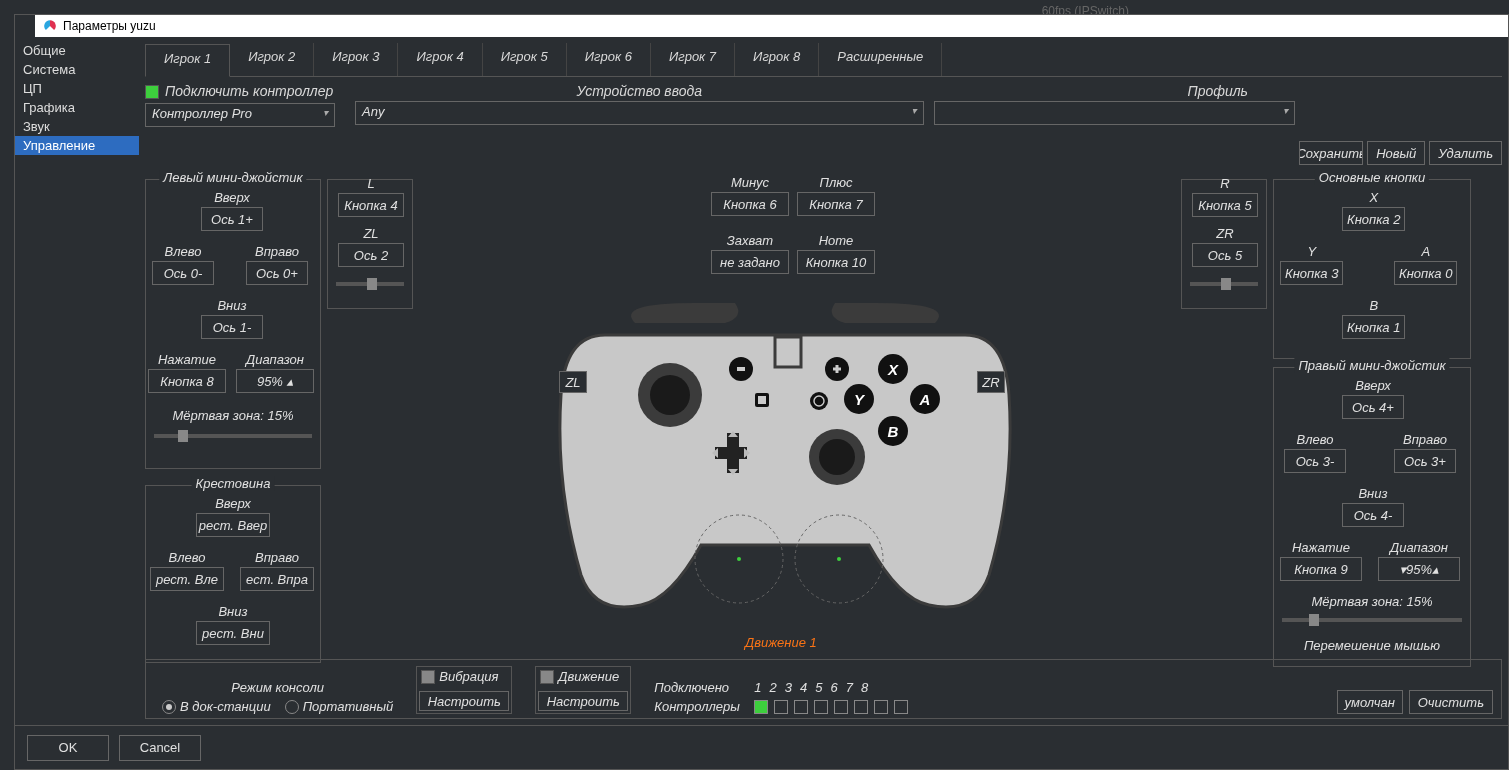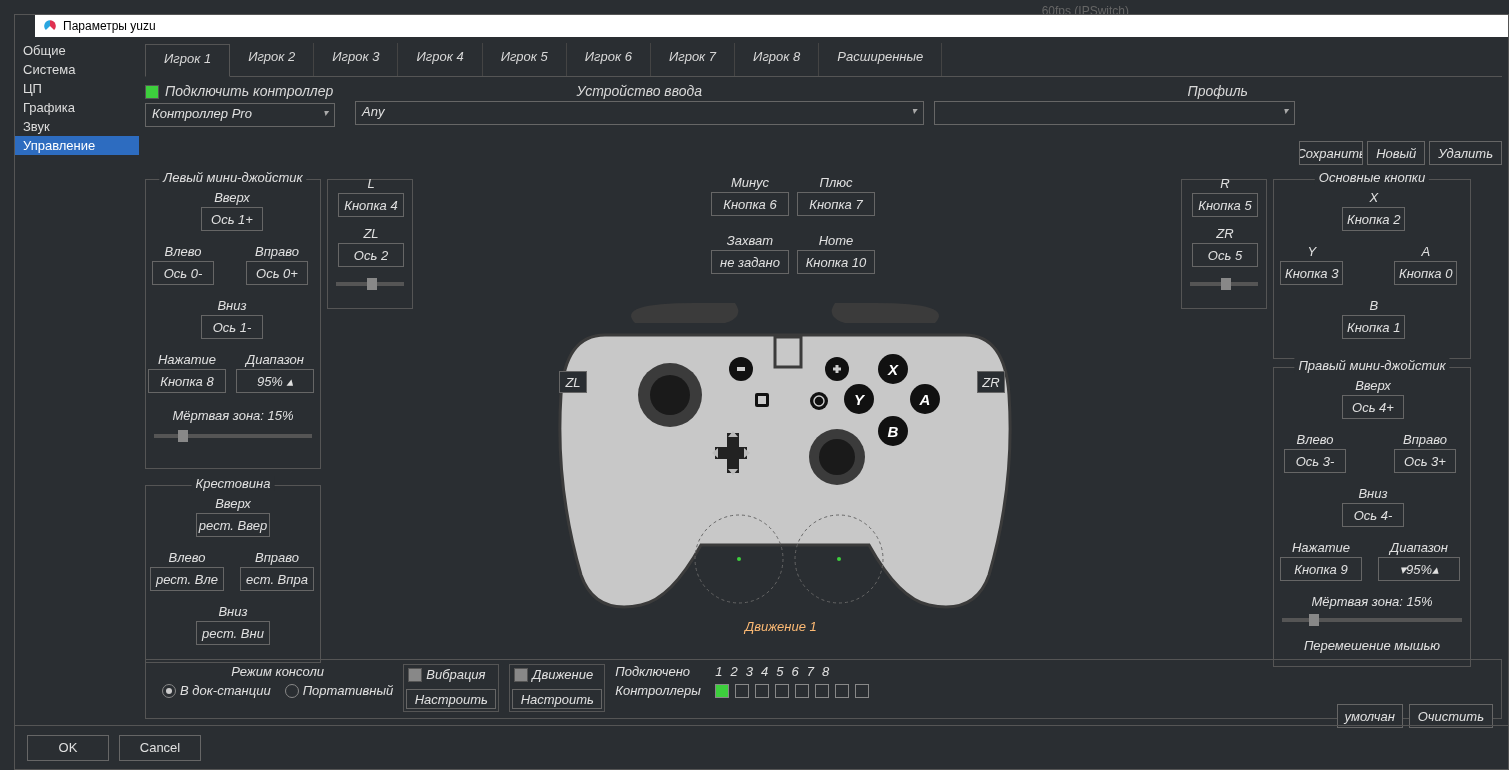--- a/index.html
+++ b/index.html
@@ -29,21 +29,21 @@
   .btn{height:24px;background:#2a2e32;border:1px solid #666;color:#e0e0e0;padding:2px 8px;cursor:default;white-space:nowrap;overflow:hidden;display:inline-flex;align-items:center;justify-content:center;margin-top:40px;}
   .grid-area{flex:1;position:relative;display:flex;min-height:0;}
   .group{border:1px solid #555;position:absolute;}
   .group-title{position:absolute;top:-10px;left:50%;transform:translateX(-50%);background:#2a2e32;padding:0 4px;color:#e0e0e0;white-space:nowrap;}
   .bind-col{position:absolute;text-align:center;}
   .bind-label{color:#e0e0e0;margin-bottom:2px;white-space:nowrap;}
   .bind-btn{height:24px;min-width:62px;background:#2a2e32;border:1px solid #666;color:#e0e0e0;display:flex;align-items:center;justify-content:center;padding:0 4px;white-space:nowrap;overflow:hidden;}
   .slider-track{height:4px;background:#555;position:relative;margin-top:4px;}
   .slider-thumb{position:absolute;top:-4px;width:10px;height:12px;background:#888;}
   .controller-area{position:absolute;left:370px;top:120px;}
-  .footer1{border:1px solid #555;display:flex;align-items:flex-start;gap:10px;padding:4px 8px;margin-top:auto;height:60px;}
+  .footer1{border:1px solid #555;display:flex;align-items:flex-end;gap:23px;padding:4px 8px;margin-top:auto;height:60px;}
   .radio{width:14px;height:14px;border:1px solid #888;border-radius:50%;display:inline-flex;align-items:center;justify-content:center;}
   .radio.sel::after{content:"";width:6px;height:6px;background:#ccc;border-radius:50%;}
   .status-row{display:flex;align-items:center;gap:8px;}
   .sq{width:14px;height:14px;border:1px solid #888;background:#2a2e32;}
   .sq.on{background:#3dcf3d;}
   .bottom-bar{height:44px;display:flex;align-items:center;justify-content:space-between;padding:0 12px;border-top:1px solid #555;}
   .dlg-btn{height:26px;min-width:82px;background:#2a2e32;border:1px solid #666;color:#e0e0e0;display:flex;align-items:center;justify-content:center;}
 </style>
 </head>
 <body>
@@ -302,21 +302,21 @@
               <polygon points="203,161 197,166 203,171" fill="#bbb"></polygon>
               <polygon points="229,161 235,166 229,171" fill="#bbb"></polygon>
             </g>
             <circle cx="322" cy="170" r="28" fill="#3b3b3b"></circle>
               <circle cx="322" cy="170" r="18" fill="#1a1a1a"></circle>
             <circle cx="224" cy="272" r="44" fill="none" stroke="#666" stroke-dasharray="3 3"></circle>
               <circle cx="224" cy="272" r="2" fill="#3dcf3d"></circle>
             <circle cx="324" cy="272" r="44" fill="none" stroke="#666" stroke-dasharray="3 3"></circle>
               <circle cx="324" cy="272" r="2" fill="#3dcf3d"></circle>
           </svg>
-          <div style="position:absolute;left:230px;top:332px;color:#fdba74">Движение 1</div>
+          <div style="position:absolute;left:230px;top:348px;color:#f97316">Движение 1</div>
         </div>
 
       </div>
 
       <div class="footer1">
         <div style="display:flex;flex-direction:column;align-items:center;gap:4px;margin-left:8px">
           <div>Режим консоли</div>
           <div style="display:flex;gap:14px">
             <label style="display:flex;align-items:center;gap:4px">
                 <span class="radio sel"></span>

